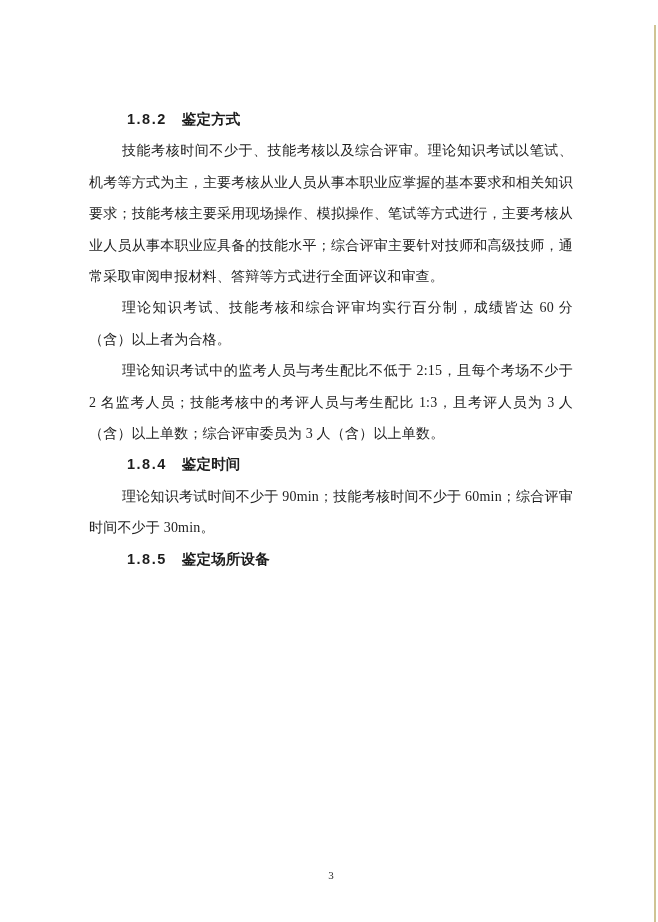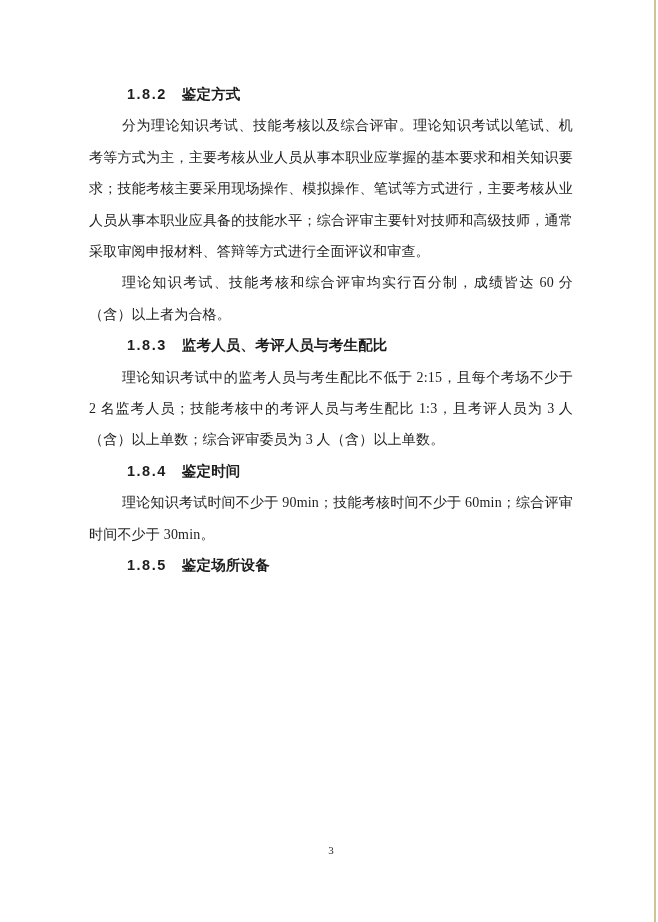--- a/index.html
+++ b/index.html
@@ -12,20 +12,21 @@
     background: var(--bg, #ffffff);
     position: relative;
     overflow: hidden;
     color: var(--text, #1d1d1d);
     font-family: "Liberation Serif", "DejaVu Serif", serif;
   }
   .page {
     position: absolute;
     inset: 0;
     background: var(--bg, #ffffff);
+    margin-top: 25px;
   }
   .edge-line {
     position: absolute;
     top: 0;
     right: 2px;
     width: 2px;
     height: 100%;
     background: var(--edge, #cfc494);
   }
   .doc {
@@ -73,25 +74,24 @@
 </style>
 </head>
 <body>
 
 <div class="page">
 
   <div class="doc">
 
     <h3 class="heading"><span class="num">1.8.2</span><span class="gap"></span><span class="title">鉴定方式</span></h3>
 
-    <p class="para">分为理论知识考试、技能考核以及综合评审。理论知识考试以笔试、机考等方式为主，主要考核从业人员从事本职业应掌握的基本要求和相关知识要求；技能考核主要采用现场操作、模拟操作、笔试等方式进行，主要考核从业人员从事本职业应具备的技能水平；综合评审主要针对技师和高级技师，通常采取审阅申报材料、答辩等方式进行全面评议和审查。</p>
+    <p class="para">技能考核时间不少于、技能考核以及综合评审。理论知识考试以笔试、机考等方式为主，主要考核从业人员从事本职业应掌握的基本要求和相关知识要求；技能考核主要采用现场操作、模拟操作、笔试等方式进行，主要考核从业人员从事本职业应具备的技能水平；综合评审主要针对技师和高级技师，通常采取审阅申报材料、答辩等方式进行全面评议和审查。</p>
 
     <p class="para">理论知识考试、技能考核和综合评审均实行百分制，成绩皆达 60 分（含）以上者为合格。</p>
 
-    <h3 class="heading"><span class="num">1.8.3</span><span class="gap"></span><span class="title">监考人员、考评人员与考生配比</span></h3>
 
     <p class="para">理论知识考试中的监考人员与考生配比不低于 2:15，且每个考场不少于 2 名监考人员；技能考核中的考评人员与考生配比 1:3，且考评人员为 3 人（含）以上单数；综合评审委员为 3 人（含）以上单数。</p>
 
     <h3 class="heading"><span class="num">1.8.4</span><span class="gap"></span><span class="title">鉴定时间</span></h3>
 
     <p class="para">理论知识考试时间不少于 90min；技能考核时间不少于 60min；综合评审时间不少于 30min。</p>
 
     <h3 class="heading"><span class="num">1.8.5</span><span class="gap"></span><span class="title">鉴定场所设备</span></h3>
 
 

